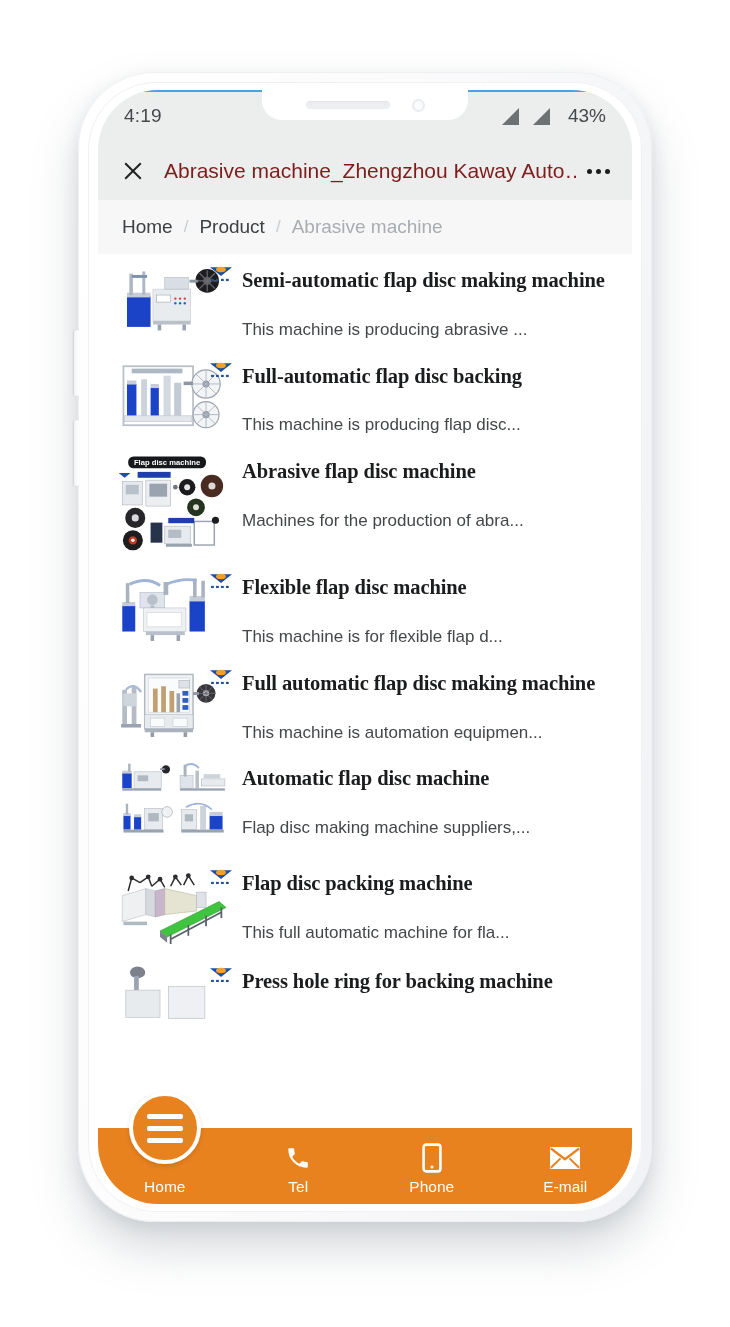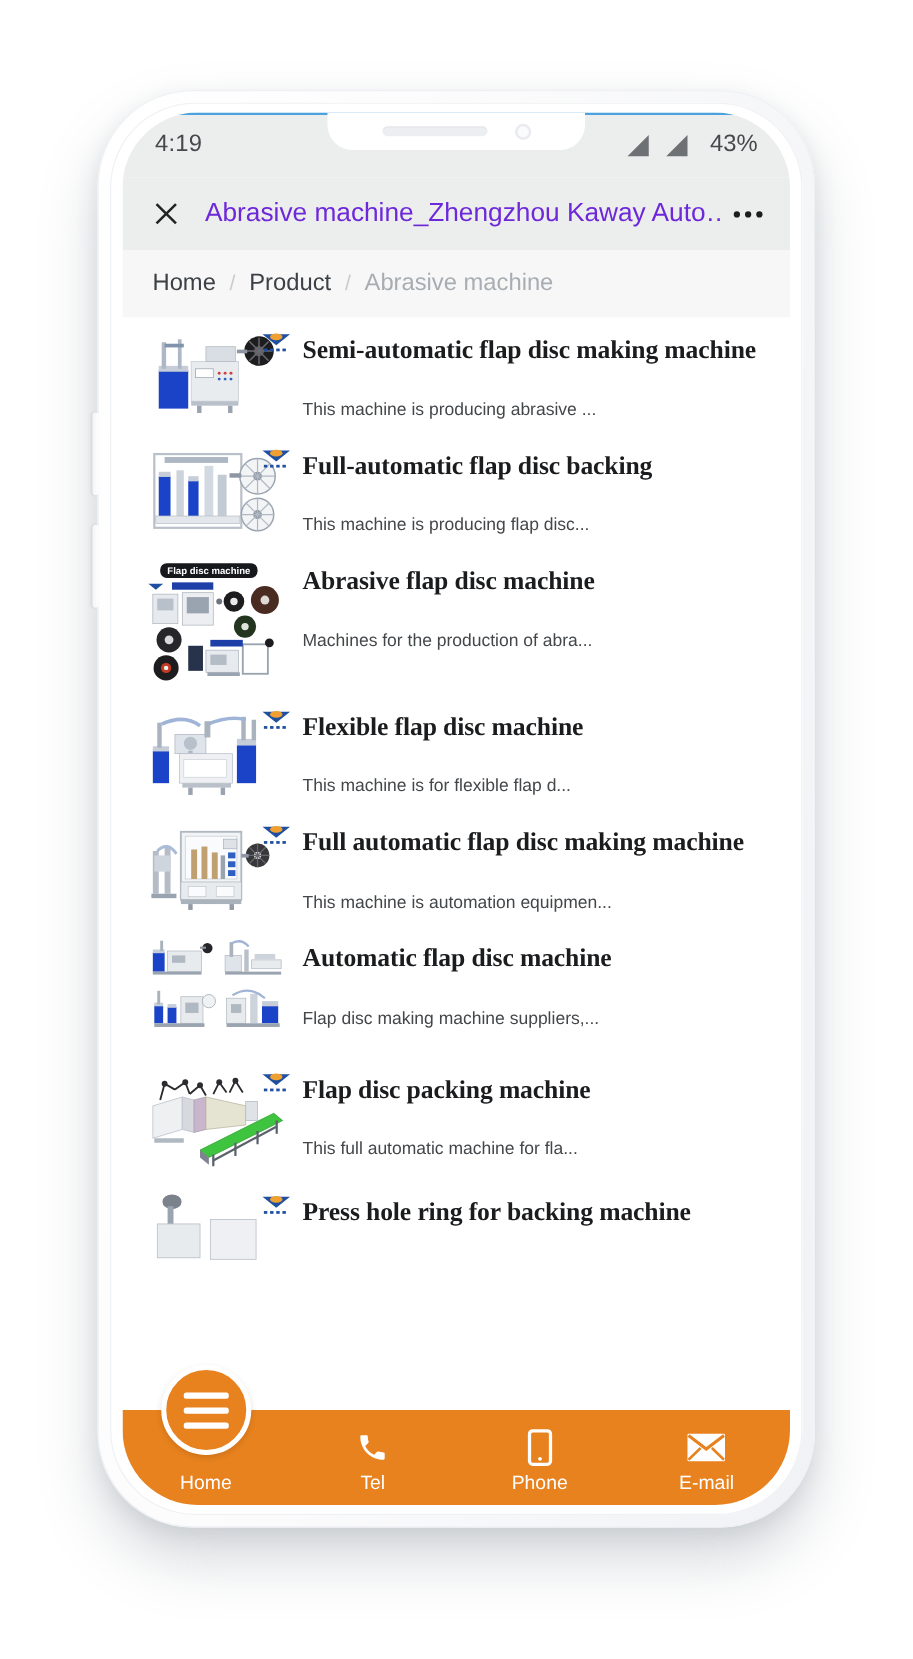--- a/index.html
+++ b/index.html
@@ -133,21 +133,21 @@
     cursor: pointer;
   }
   .close-x::before, .close-x::after {
     content: ""; position: absolute; left: 0; top: 10px;
     width: 22px; height: 2px; background: #222;
   }
   .close-x::before { transform: rotate(45deg); }
   .close-x::after  { transform: rotate(-45deg); }
   .page-title {
     margin-left: 20px;
-    font-size: 21px; color: #6d28d9;
+    font-size: 21px; color: #7f1d1d;
     white-space: nowrap; overflow: hidden;
     flex: 1;
   }
   .more-dots {
     flex: none; margin-left: 10px;
     display: flex; gap: 4px; cursor: pointer;
   }
   .more-dots i {
     width: 5px; height: 5px; border-radius: 50%;
     background: #1c1d1f; display: block;
@@ -186,21 +186,21 @@
     text-align: center;
   }
   .txt { flex: 1; min-width: 0; padding-top: 4px; }
   .p-title {
     font-size: 20.5px; font-weight: bold; color: #1b1c1e;
     line-height: 1.45;
     letter-spacing: -.1px;
     font-family: Liberation Serif, serif;
   }
   .p-desc {
-    font-size: 14px; color: #44474a;
+    font-size: 17px; color: #44474a;
     line-height: 1.4;
     margin-top: 22px;
   }
   .watermark {
     position: absolute;
     right: -6px; top: 2px;
     width: 34px; height: 22px;
     z-index: 3;
   }
 

